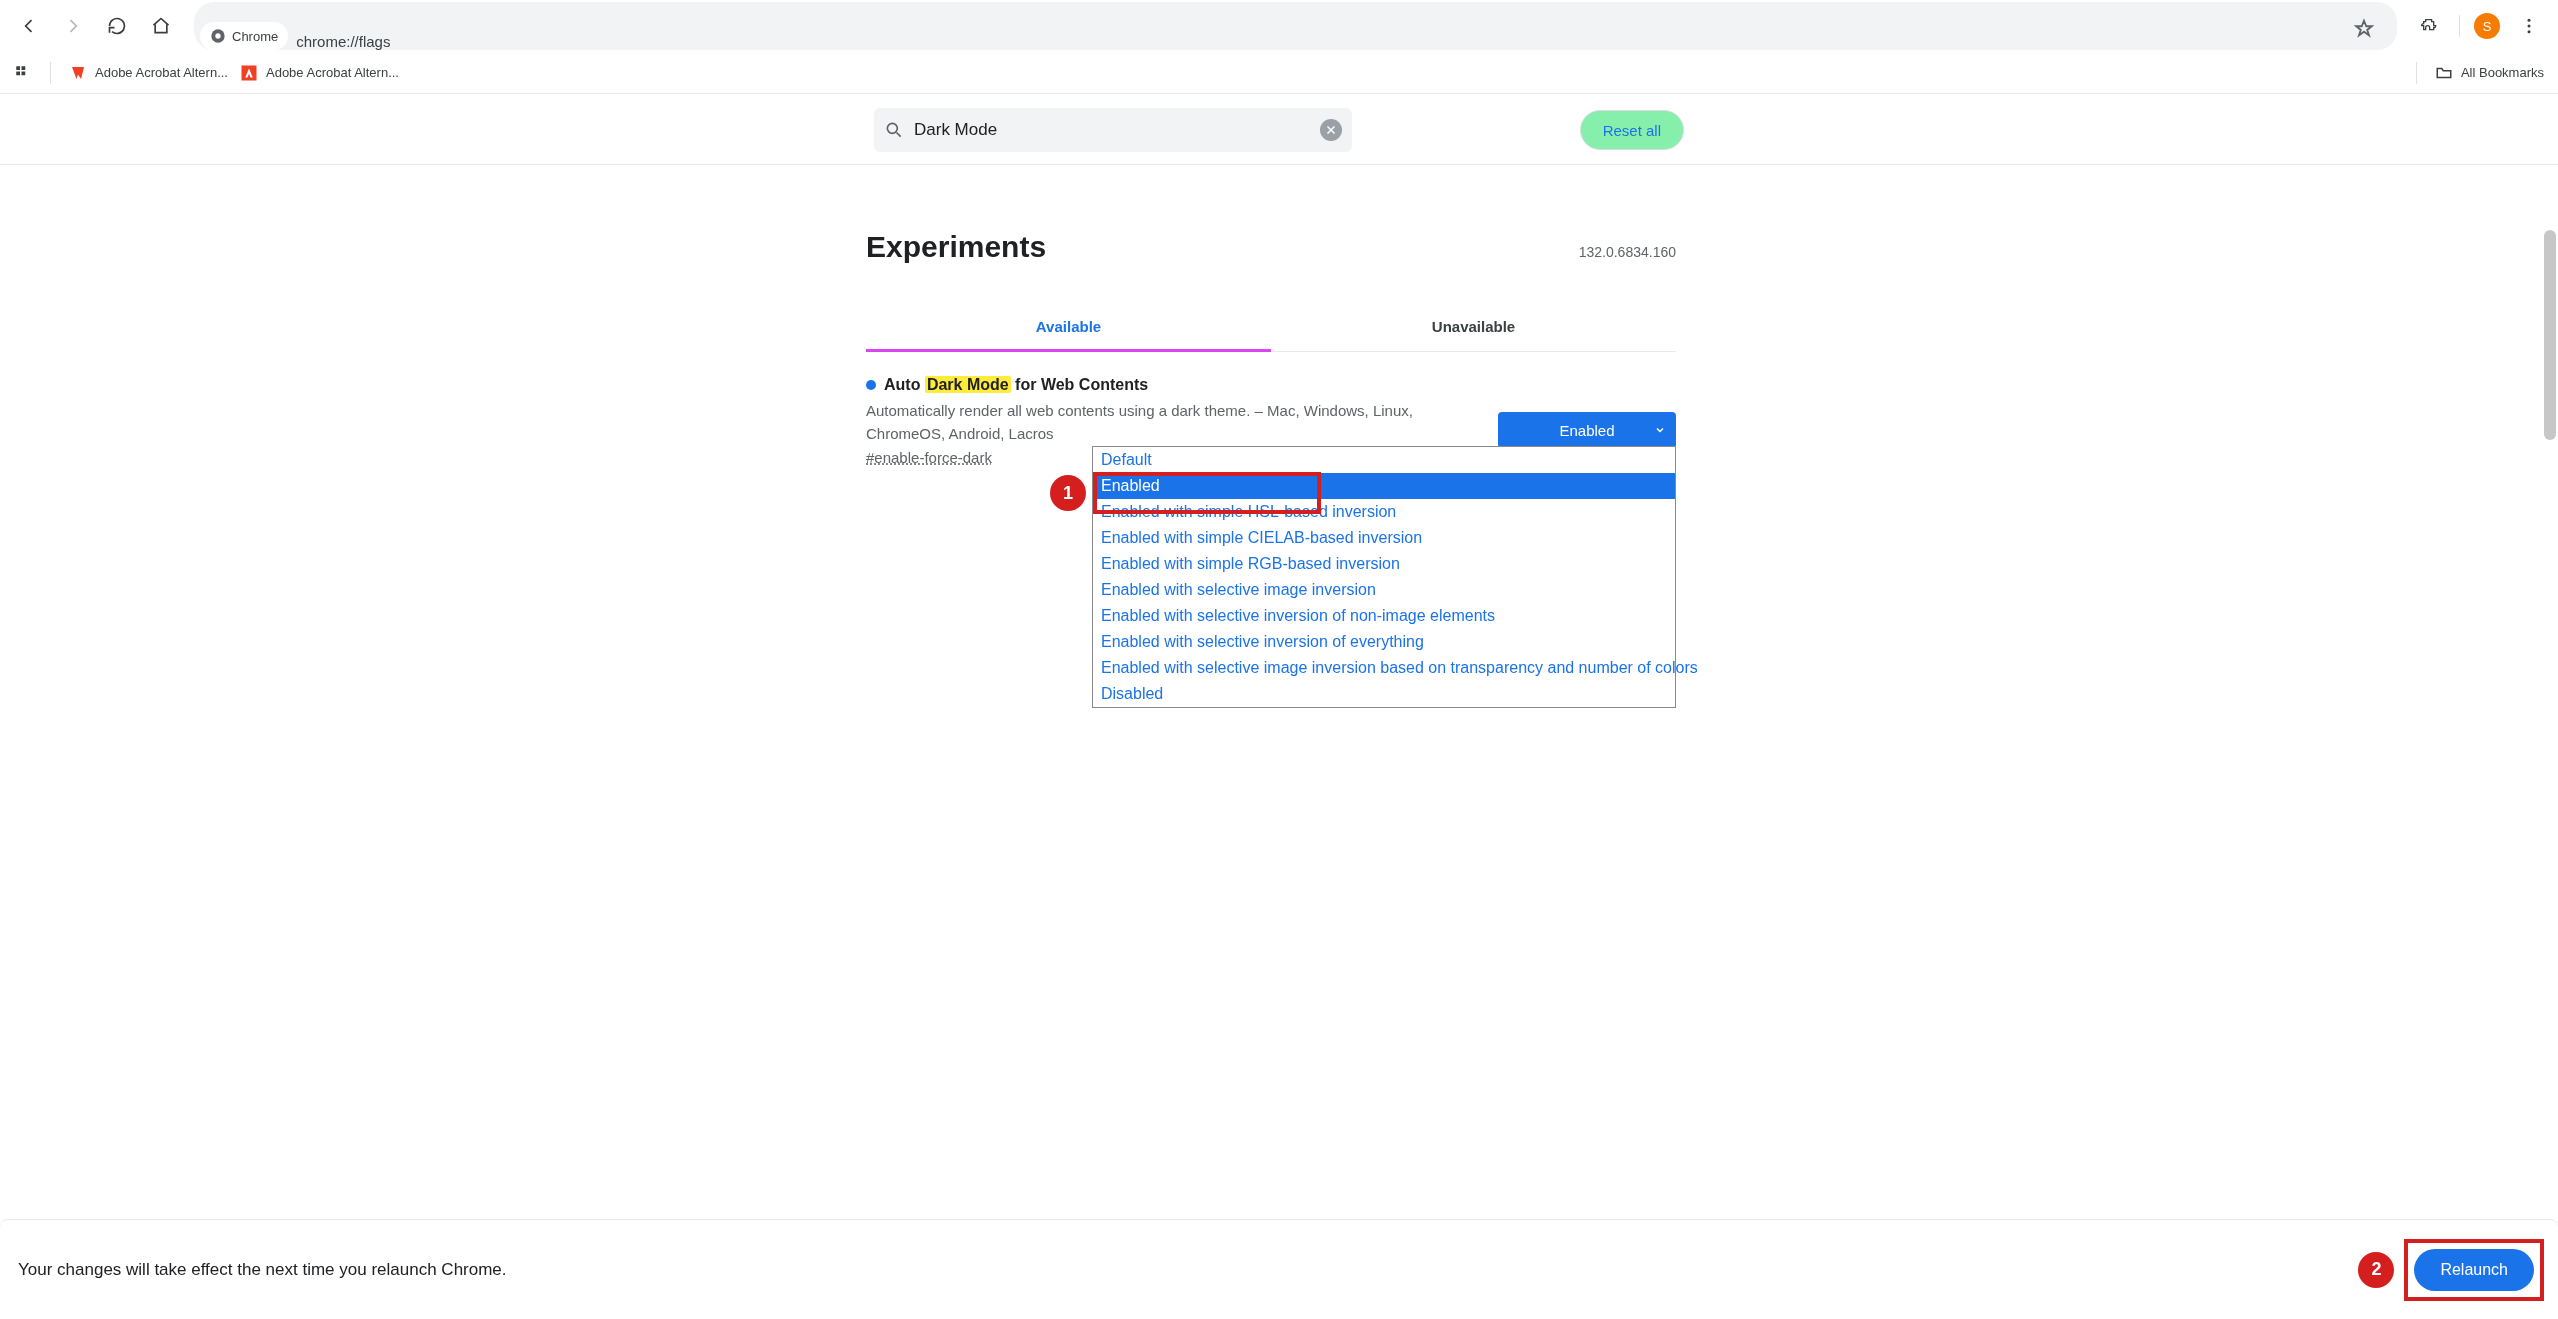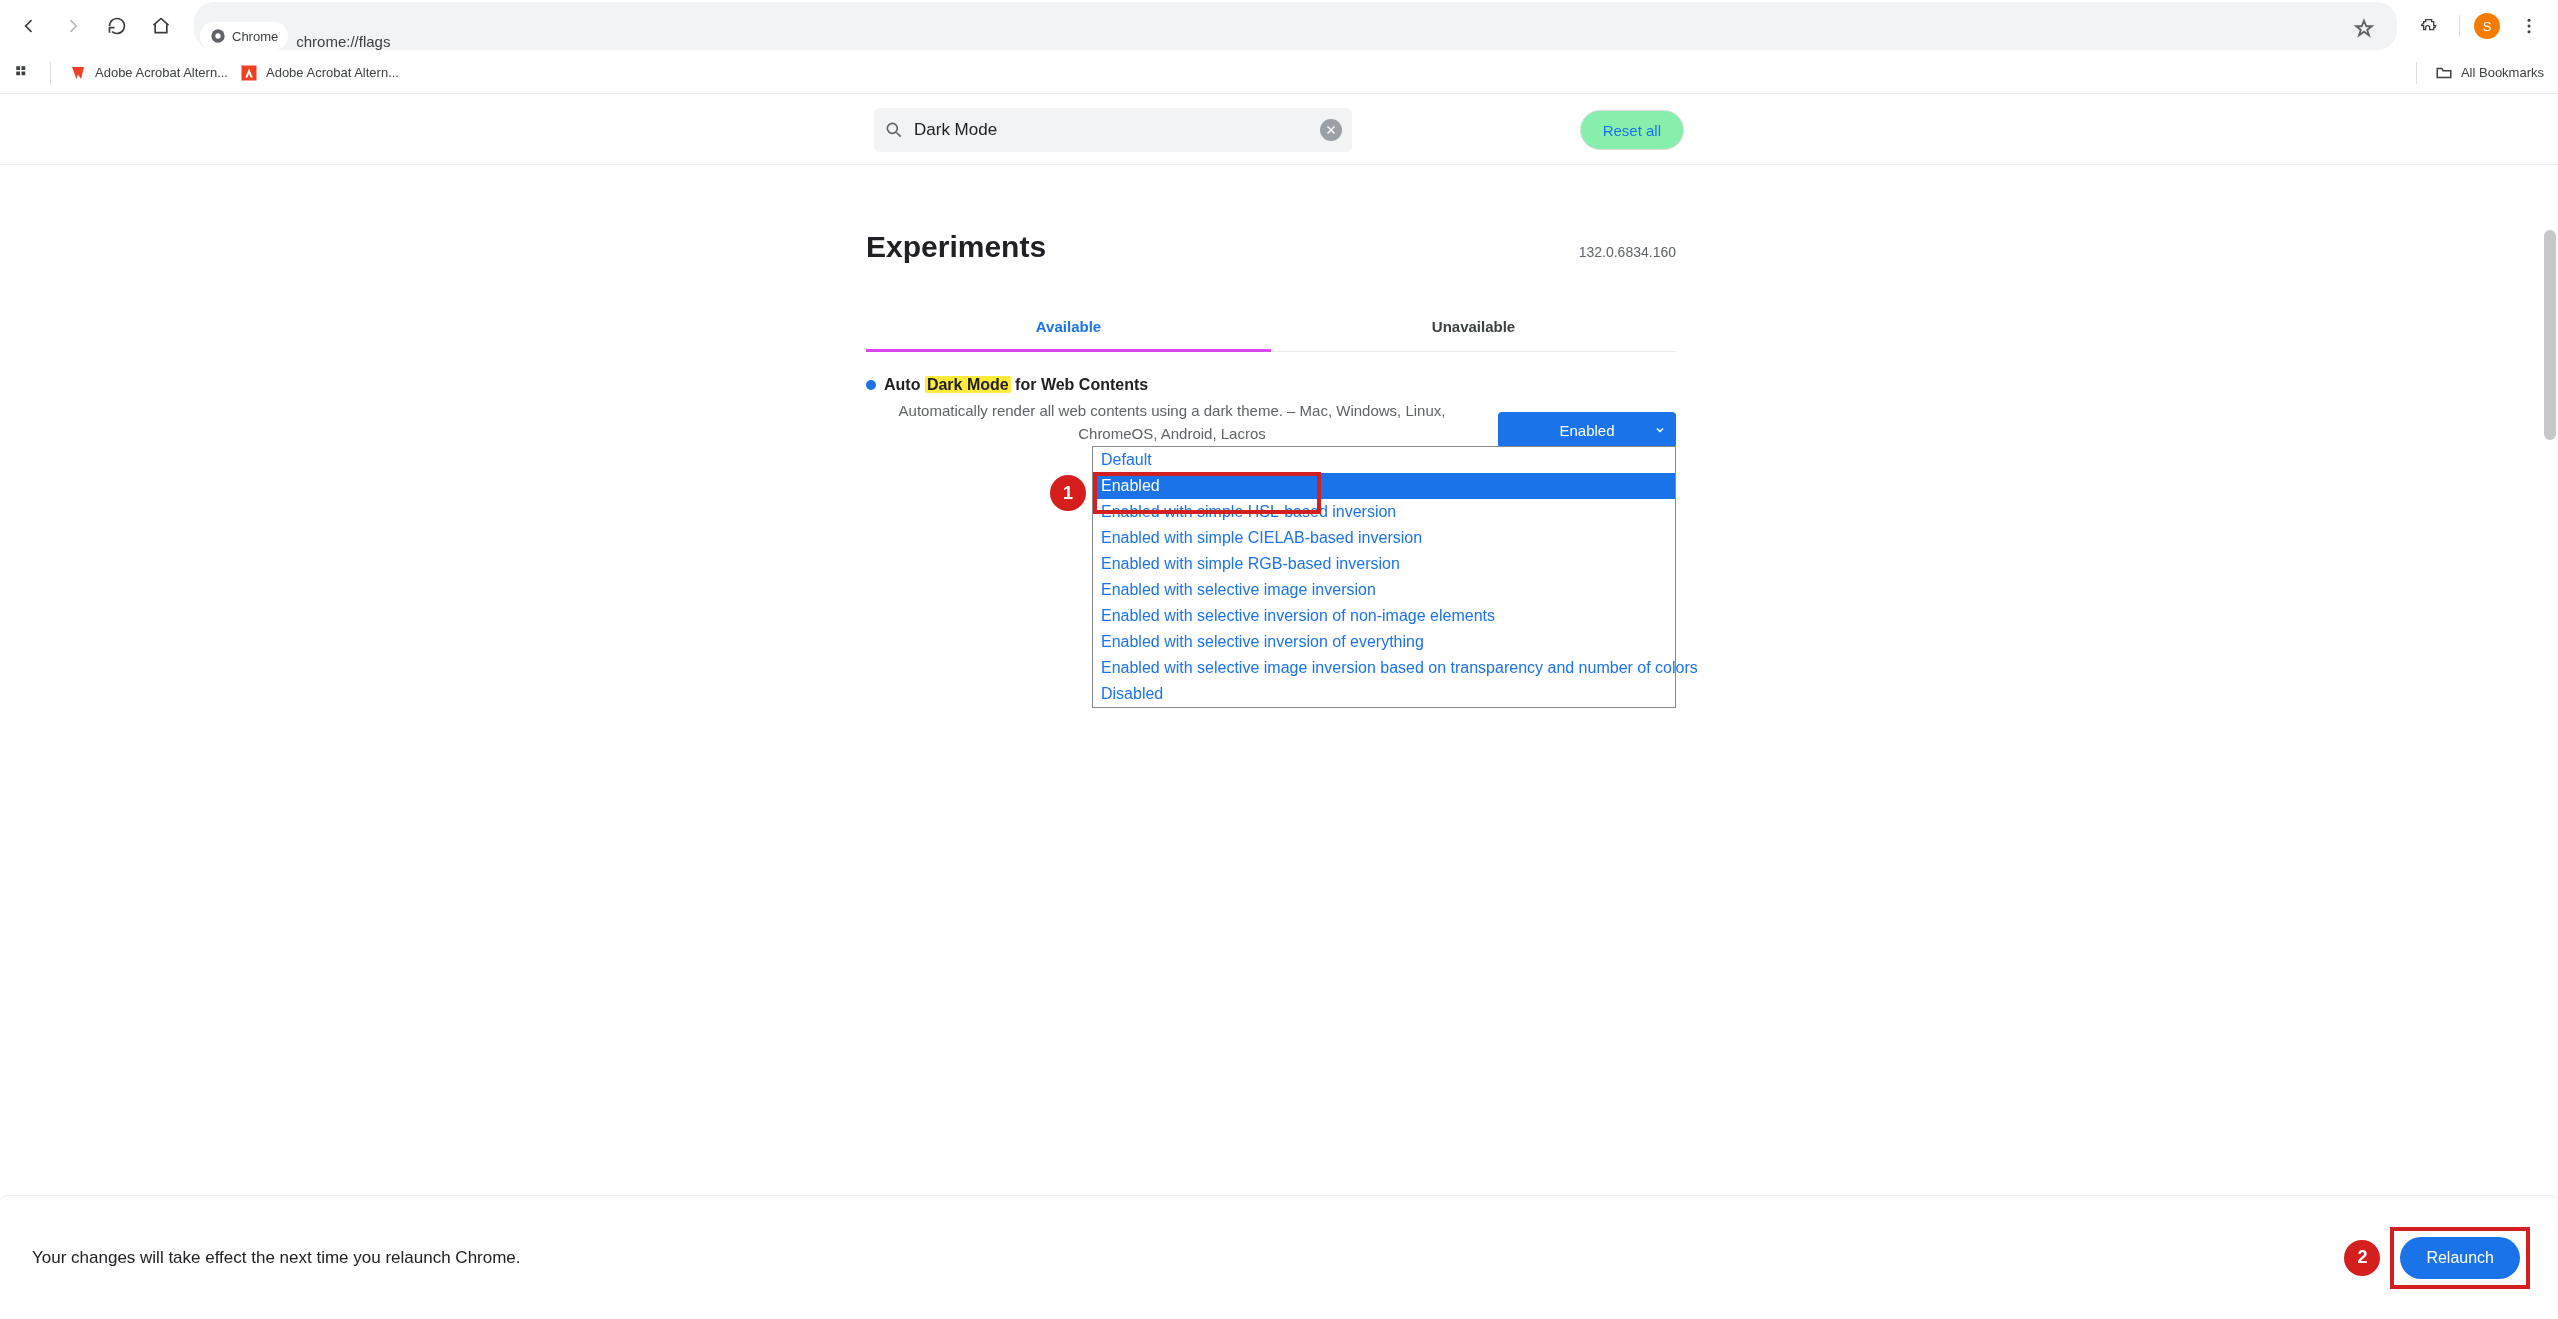--- a/index.html
+++ b/index.html
@@ -141,21 +141,21 @@
 
   .tabs { display:flex; border-bottom:1px solid #e8eaed; margin-bottom: 24px; }
   .tab {
     flex:1; text-align:center; padding: 14px 0;
     font-size:15px; font-weight:600; color:#3c4043;
     cursor:pointer;
   }
   .tab.active { color:#1a73e8; border-bottom: 3px solid #d946ef; margin-bottom: -1px; }
 
   .flag-row { display:flex; gap:20px; align-items:flex-start; }
-  .flag-text { flex:1;text-align:center; }
+  .flag-text { flex:1; }
   .flag-title { font-size:16px; font-weight:700; color:#202124; display:flex; align-items:center; gap:8px; margin-bottom:6px; }
   .dot { width:10px; height:10px; border-radius:50%; background:#1a73e8; flex-shrink:0; }
   .hl { background: #ffeb3b; padding: 0 2px; border-radius:2px; }
   .flag-desc { font-size:15px; color:#5f6368; line-height:1.5; }
   .flag-hash { font-size:15px; color:#5f6368; text-decoration: underline dotted; margin-top: 4px; display:inline-block; }
 
   .flag-select {
     width: 178px;
     flex-shrink:0;
     position: relative;
@@ -201,24 +201,24 @@
     position:absolute; width:36px; height:36px; border-radius:50%;
     background:#d51f1f; color:#fff;
     display:flex; align-items:center; justify-content:center;
     font-size:18px; font-weight:700;
     z-index:61;
   }
 
   
   .footer {
     position:absolute; bottom:0; left:0; right:0;
-    height: 124px;
+    height: 100px;
     border-top: 1px solid #e8eaed;
     display:flex; align-items:center;
-    padding: 0 32px;
+    padding: 0 18px;
     background:#fff;
     border-radius:8px;
   }
   .footer-msg { font-size:17px; color:#202124; }
   .footer-spacer { flex:1; }
   .relaunch-wrap { position:relative; padding: 6px; }
   .relaunch-btn {
     height: 42px;
     padding: 0 26px;
     background:#1a73e8; color:#fff;

